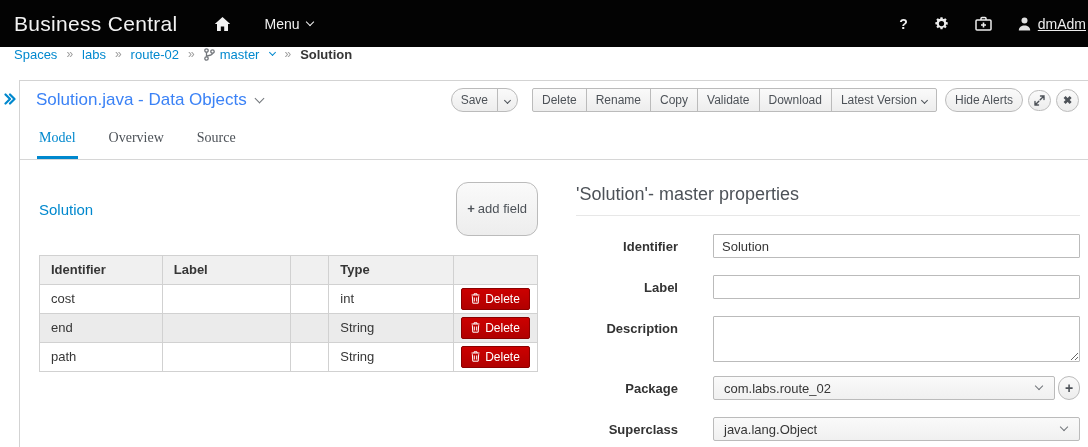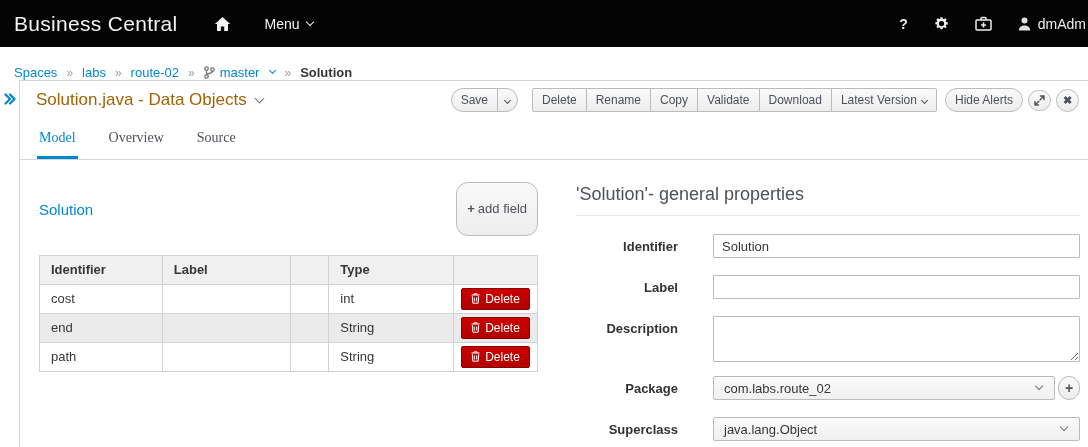--- a/index.html
+++ b/index.html
@@ -7,44 +7,44 @@
     font-family:"Liberation Sans", sans-serif; color:#363636; }
 
   
   .navbar { height:47px; background:#030303; display:flex; align-items:center; color:#fff; overflow:hidden; }
   .brand { font-size:21px; font-weight:300; color:#f2f2f2; padding-left:14px; letter-spacing:.3px; white-space:nowrap;text-align:center; }
   .nav-home { margin-left:36px; display:flex; align-items:center; cursor:pointer; }
   .nav-menu { margin-left:34px; font-size:14px; color:#f2f2f2; display:flex; align-items:center; cursor:pointer; }
   .nav-spacer { flex:1; }
   .nav-right { display:flex; align-items:center; gap:26px; padding-right:2px; white-space:nowrap; }
   .nav-icon { color:#ededed; font-size:14px; cursor:pointer; display:flex; align-items:center; }
-  .nav-user { display:flex; align-items:center; gap:7px; font-size:14px; color:#ededed; cursor:pointer; }
+  .nav-user { display:flex; align-items:center; gap:7px; font-size:14px; color:#ededed; cursor:pointer;text-decoration:underline; }
 
   .chev { display:inline-block; width:6px; height:6px;
     border-right:1.6px solid currentColor; border-bottom:1.6px solid currentColor;
     transform:rotate(45deg); margin-left:7px; position:relative; top:-2px; }
 
   
-  .breadcrumb { height:33px; display:flex; align-items:flex-end; padding-left:14px; font-size:13px; background:#fff; }
+  .breadcrumb { height:33px; display:flex; align-items:flex-start; padding-left:14px; font-size:13px; background:#fff; }
   .bc-link { color:#0088ce; text-decoration:none; cursor:pointer; }
   .bc-sep { color:#9d9d9d; margin:0 9px; font-size:12px; }
   .bc-current { color:#363636; font-weight:700; }
   .bc-branch { display:flex; align-items:center; gap:5px; }
   .bc-caret { width:5px; height:5px; border-right:1.4px solid #0088ce; border-bottom:1.4px solid #0088ce;
     display:inline-block; transform:rotate(45deg); margin-left:6px; position:relative; top:-2px; }
 
   
   .content { display:flex; height:367px; }
   .rail { width:19px; position:relative; }
   .rail-expand { position:absolute; top:11px; left:4px; cursor:pointer; }
   .main { flex:1; border-left:1px solid #d3d3d3; border-top:1px solid #d3d3d3; background:#fff; }
 
   
   .title-row { display:flex; align-items:center; padding:7px 9px 5px 16px; }
-  .page-title { font-size:17px; color:#a16207; display:flex; align-items:center; cursor:pointer; }
+  .page-title { font-size:17px; color:#3b82f6; display:flex; align-items:center; cursor:pointer; }
   .page-title .chev { color:#72767b; width:7px; height:7px; margin-left:9px; }
   .tb-spacer { flex:1; }
 
   .btn { background:linear-gradient(to bottom,#fafafa 0%,#ededed 100%); border:1px solid #bbbbbb;
     color:#4d5258; font-size:12px; font-family:inherit; padding:4px 9px; border-radius:12px;
     cursor:pointer; line-height:1.2; white-space:nowrap; }
   .btn .chev { width:5px; height:5px; margin-left:5px; top:-1px; }
   .btn-caret { padding:4px 7px; }
   .split { display:flex; }
   .split .btn:first-child { border-top-right-radius:0; border-bottom-right-radius:0; }
@@ -268,21 +268,21 @@
                       <path d="M3.3 4.5v4M5.7 4.5v4" stroke="#fff" stroke-width="1"></path>
                     </svg>
                     <span>Delete</span>
                   </button></td>
             </tr>
           </tbody>
         </table>
       </div>
 
       <div class="right-col">
-        <div class="props-heading">'Solution'- general properties</div>
+        <div class="props-heading">'Solution'- master properties</div>
 
         <div class="form">
           <div class="frow">
             <label class="flabel">Identifier</label>
             <div class="fctrl">
                 <input class="tin" type="text" value="Solution" style="">
               </div>
           </div>
 
           <div class="frow">

